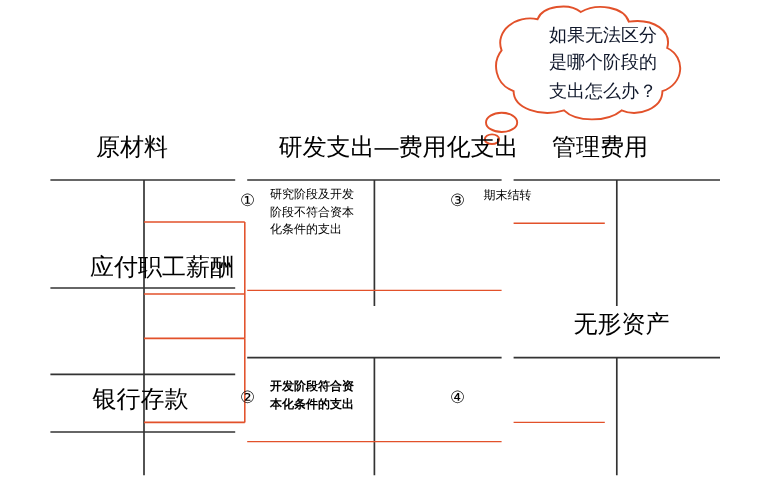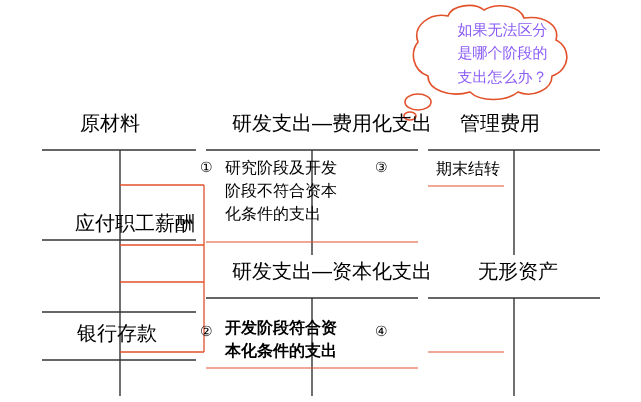--- a/index.html
+++ b/index.html
@@ -13,29 +13,29 @@
   }
   #stage{position:absolute;left:0;top:0;width:641px;height:402px;}
   .lbl{
     position:absolute;
     font-size:15px;
     line-height:1.35;
     white-space:pre-line;
     color:#000;
   }
   .hdr{font-size:20px;}
-  .blk{font-size:16px;line-height:1.45;}
+  .blk{font-size:10px;line-height:1.45;}
   .num{font-size:14px;}
   .bubble-text{
     position:absolute;
     left:415px;top:18px;width:175px;
     text-align:center;
     font-size:15px;
     line-height:1.55;
-    color:#8b5cf6;
+    color:#0f172a;
     white-space:pre-line;
   }
   svg{position:absolute;left:0;top:0;}
 </style>
 </head>
 <body>
 
 <div id="stage">
 
   <svg width="641" height="402" viewBox="0 0 641 402">
@@ -91,33 +91,32 @@
     <line x1="428" y1="352" x2="504" y2="352" stroke="#E2512A" stroke-width="1.2"></line>
   </svg>
 
   <div class="bubble-text">如果无法区分
 是哪个阶段的
 支出怎么办？</div>
 
   <div class="lbl hdr" style="left:80px;top:110px;">原材料</div>
   <div class="lbl hdr" style="left:460px;top:110px;">管理费用</div>
   <div class="lbl hdr" style="left:232px;top:110px;">研发支出—费用化支出</div>
-  <div class="lbl hdr" style="left:232px;top:258px;">研发支出—资本化支出</div>
   <div class="lbl hdr" style="left:478px;top:258px;">无形资产</div>
 
   <div class="lbl hdr" style="left:75px;top:210px;">应付职工薪酬</div>
   <div class="lbl hdr" style="left:77px;top:320px;">银行存款</div>
 
   <div class="lbl num" style="left:200px;top:158px;">①</div>
   <div class="lbl blk" style="left:225px;top:156px;width:180px;">研究阶段及开发
 阶段不符合资本
 化条件的支出</div>
 
   <div class="lbl num" style="left:375px;top:158px;">③</div>
-  <div class="lbl blk" style="left:403px;top:157px;width:110px;margin-left:33px;">期末结转</div>
+  <div class="lbl blk" style="left:403px;top:157px;width:110px;">期末结转</div>
 
   <div class="lbl num" style="left:200px;top:322px;">②</div>
   <div class="lbl blk" style="left:225px;top:316px;width:180px;font-weight:bold;">开发阶段符合资
 本化条件的支出</div>
 
   <div class="lbl num" style="left:375px;top:322px;">④</div>
 
 </div>
 
 </body></html>

